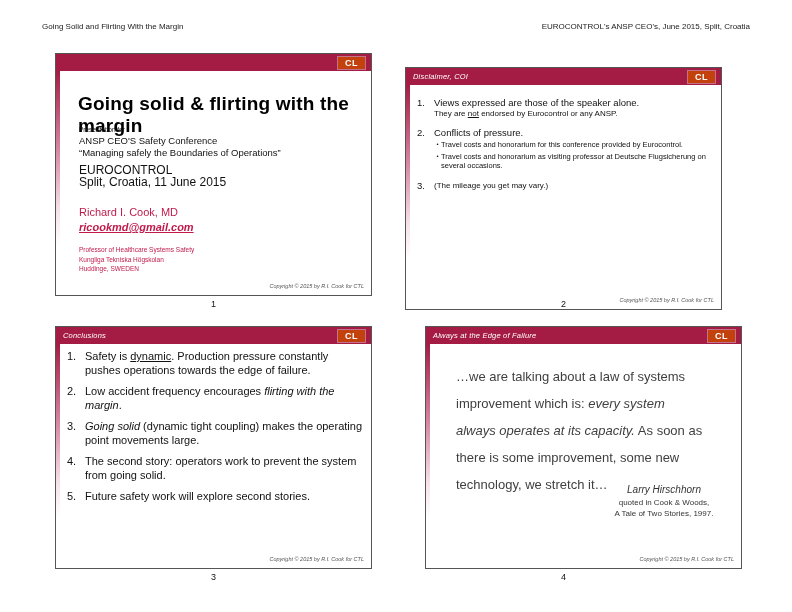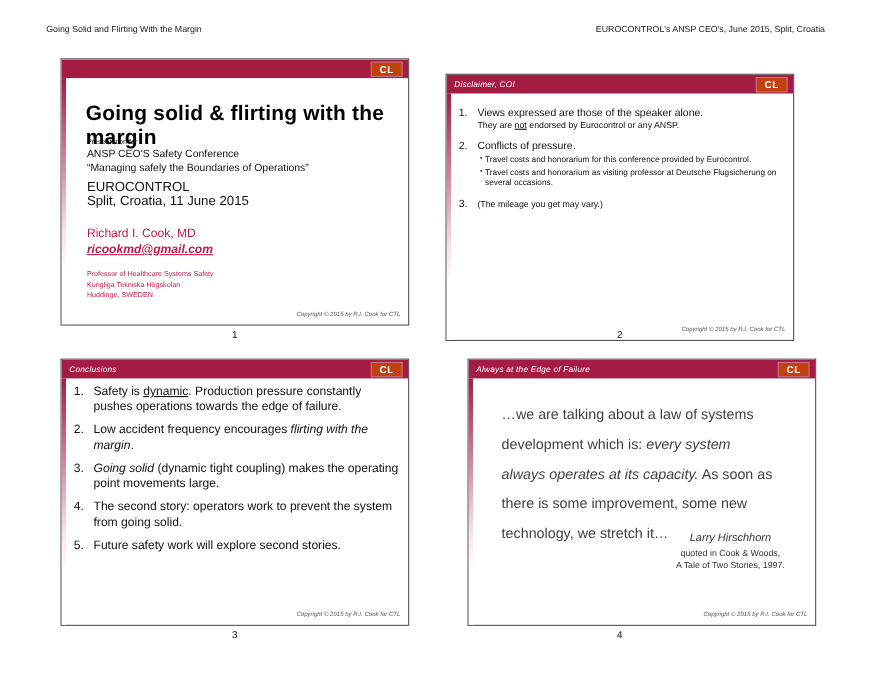--- a/index.html
+++ b/index.html
@@ -178,21 +178,21 @@
   </div>
   <div class="copyright">Copyright © 2015 by R.I. Cook for CTL</div>
 </div>
 
 <div class="slide" id="slide-4">
   <div class="bar">
     <div class="bar-title">Always at the Edge of Failure</div>
     <div class="logo-box">CL</div>
   </div>
   <div class="strip"></div>
-  <div class="s4-quote"><span>…we are talking about a law of systems development which is: </span><span class="i">every system always operates at its capacity.</span><span> As soon as there is some improvement, some new technology, we stretch it…</span></div>
+  <div class="s4-quote"><span>…we are talking about a law of systems improvement which is: </span><span class="i">every system always operates at its capacity.</span><span> As soon as there is some improvement, some new technology, we stretch it…</span></div>
   <div class="s4-attr">
     <div class="s4-attr-name">Larry Hirschhorn</div>
     <div class="s4-attr-line">quoted in Cook &amp; Woods,</div>
     <div class="s4-attr-line">A Tale of Two Stories, 1997.</div>
   </div>
   <div class="copyright">Copyright © 2015 by R.I. Cook for CTL</div>
 </div>
 
 <div class="page-num" id="num-1">1</div>
 <div class="page-num" id="num-2">2</div>

